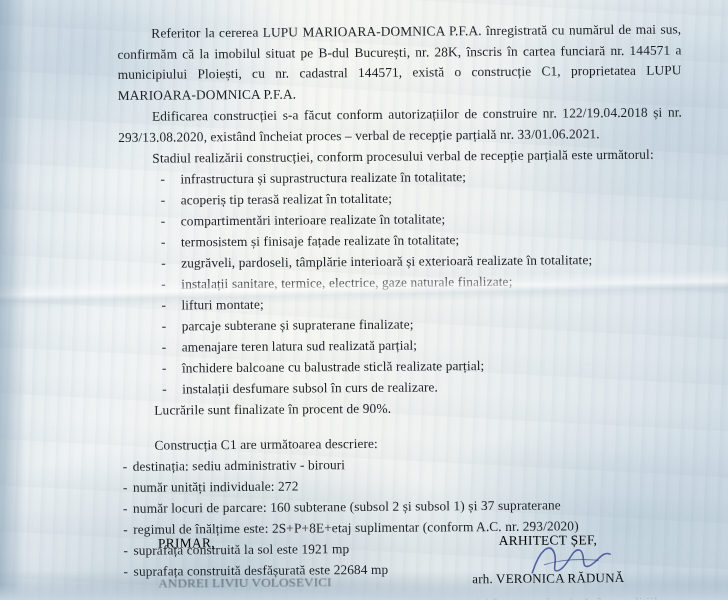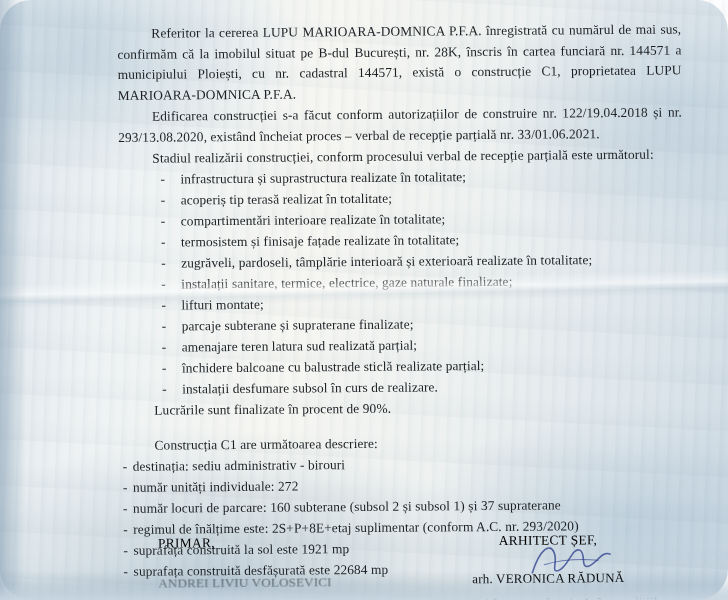--- a/index.html
+++ b/index.html
@@ -20,21 +20,20 @@
     width: 728px;
     height: 600px;
     background:
       
       radial-gradient(ellipse 300px 180px at 12% 8%, rgba(176,198,214,0.55), rgba(176,198,214,0) 70%),
       radial-gradient(ellipse 260px 200px at 92% 20%, rgba(168,192,210,0.45), rgba(168,192,210,0) 70%),
       radial-gradient(ellipse 380px 200px at 30% 96%, rgba(150,176,196,0.55), rgba(150,176,196,0) 72%),
       radial-gradient(ellipse 300px 160px at 86% 88%, rgba(160,186,205,0.45), rgba(160,186,205,0) 72%),
       linear-gradient(100deg, #dbe4ea 0%, #eef2f3 18%, #f6f6f2 42%, #eef1f0 62%, #dfe7ec 84%, #cfdbe4 100%);
     filter: none;
-    border-radius: 31px;
   }
   
   #grain {
     position: absolute;
     inset: 0;
     pointer-events: none;
     background:
       repeating-linear-gradient(92deg, rgba(255,255,255,0.0) 0px, rgba(255,255,255,0.0) 6px, rgba(170,190,205,0.10) 7px, rgba(255,255,255,0) 13px),
       repeating-linear-gradient(3deg, rgba(255,255,255,0.0) 0px, rgba(255,255,255,0.0) 22px, rgba(120,150,170,0.05) 23px, rgba(255,255,255,0) 46px);
     mix-blend-mode: multiply;

